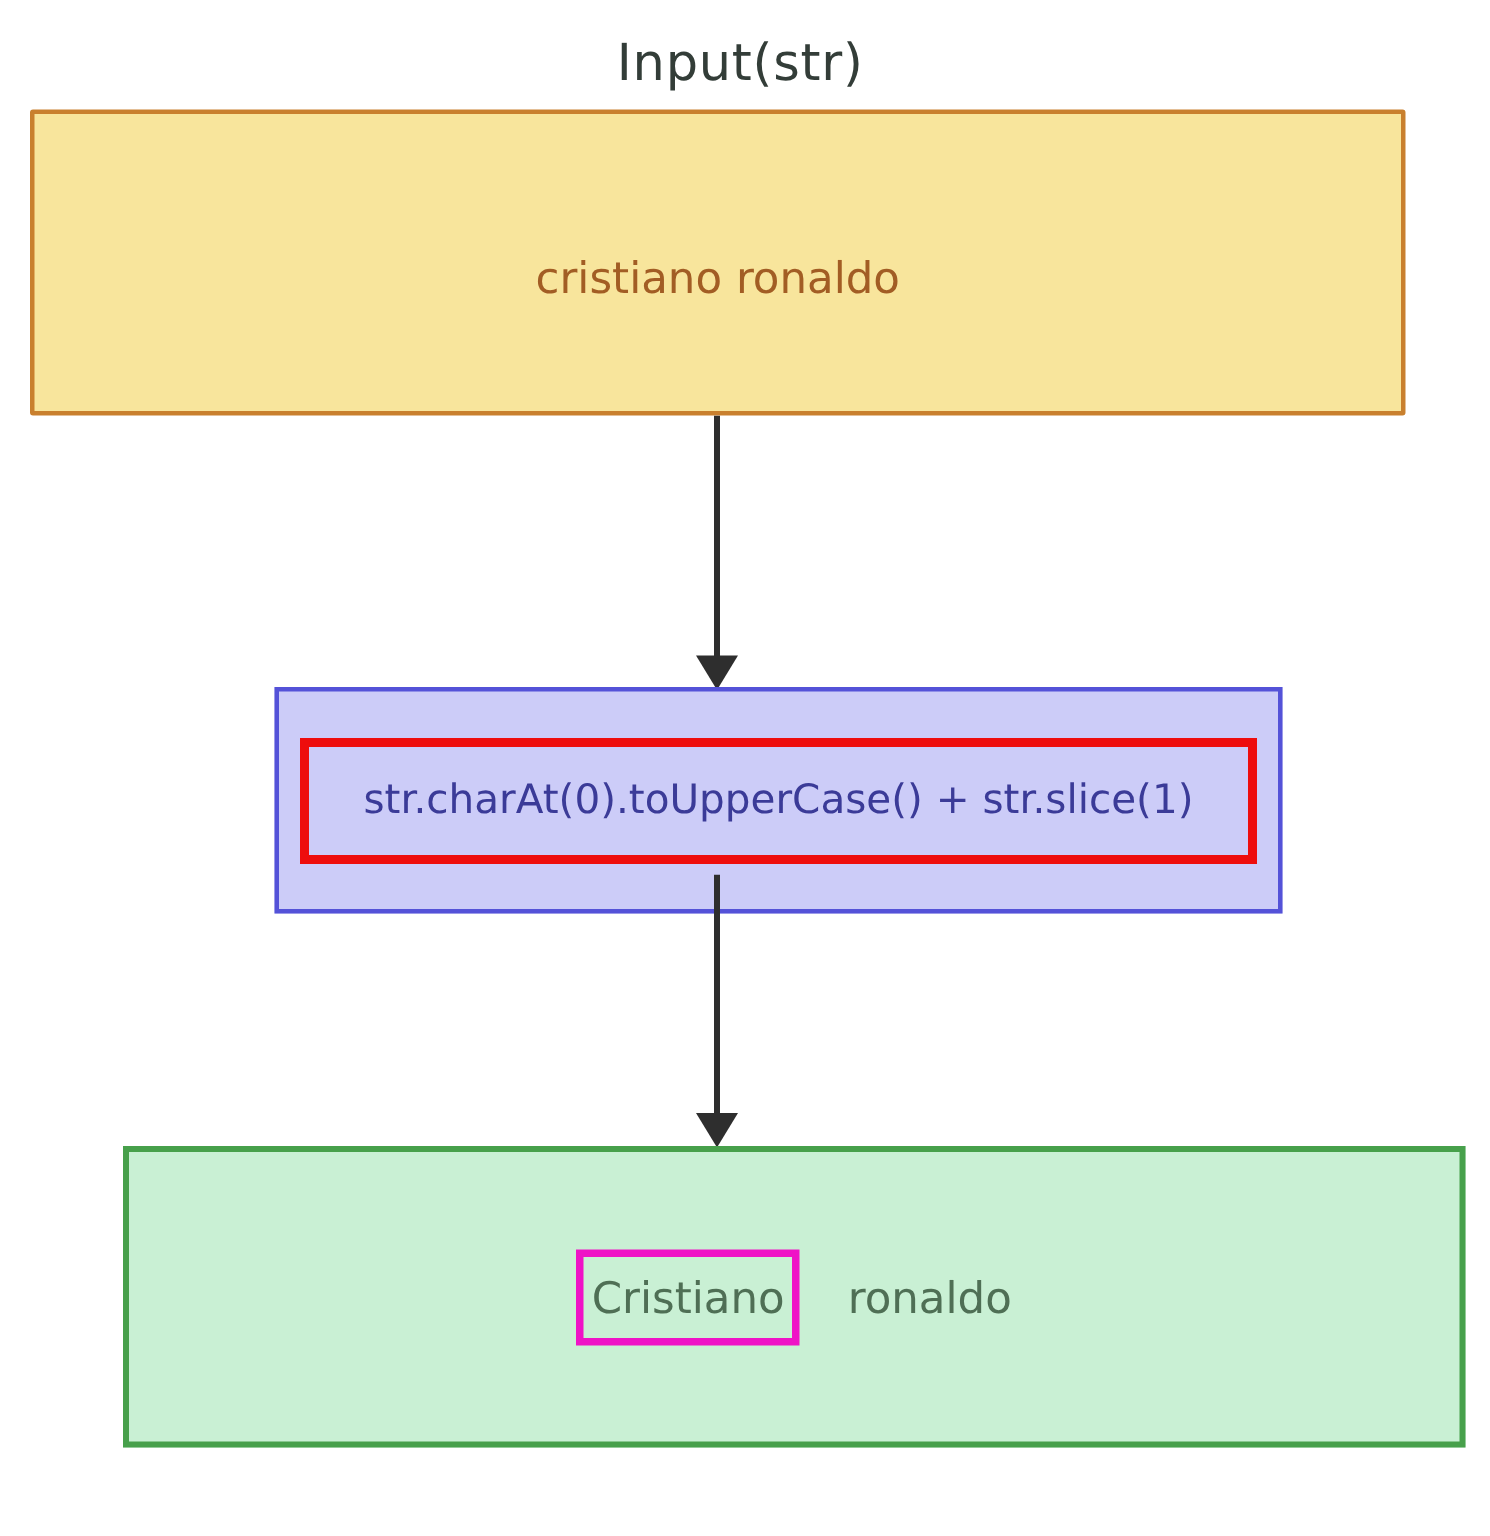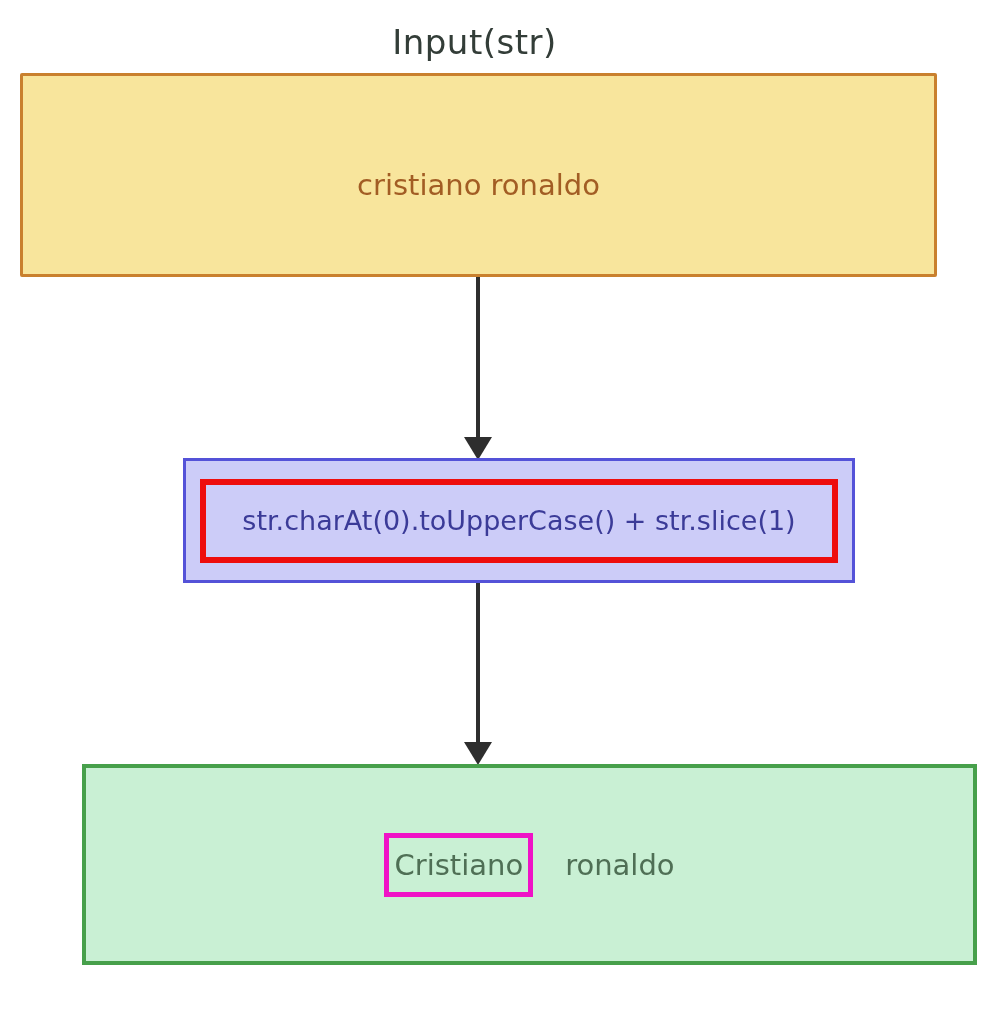--- a/index.html
+++ b/index.html
@@ -17,21 +17,21 @@
   }
   .title {
     position: absolute;
     text-align: center;
     font-size: 34px;
     font-weight: 500;
     color: var(--label-text, #333d38);
     letter-spacing: 0.5px;
   }
   .input-title {
-    left: 16px;
+    left: 35px;
     top: 22px;
     width: 917px;
   }
   .output-title {
     left: 82px;
     top: 972px;
     width: 732px;
     font-size: 35px;
   }
   .box {
@@ -52,21 +52,21 @@
   }
   .box.yellow .value {
     font-size: 29px;
     color: var(--input-text, #a25d24);
     margin-top: 20px;
   }
   .box.blue {
     left: 183px;
     top: 458px;
     width: 672px;
-    height: 125px;
+    height: 151px;
     background: var(--transform-box-fill, #ccccf8);
     border: 3px solid var(--transform-box-border, #5452d8);
     padding: 0 14px;
   }
   .red-frame {
     box-sizing: border-box;
     width: 100%;
     height: 84px;
     border: 6px solid var(--code-frame, #ee0d0d);
     display: flex;

